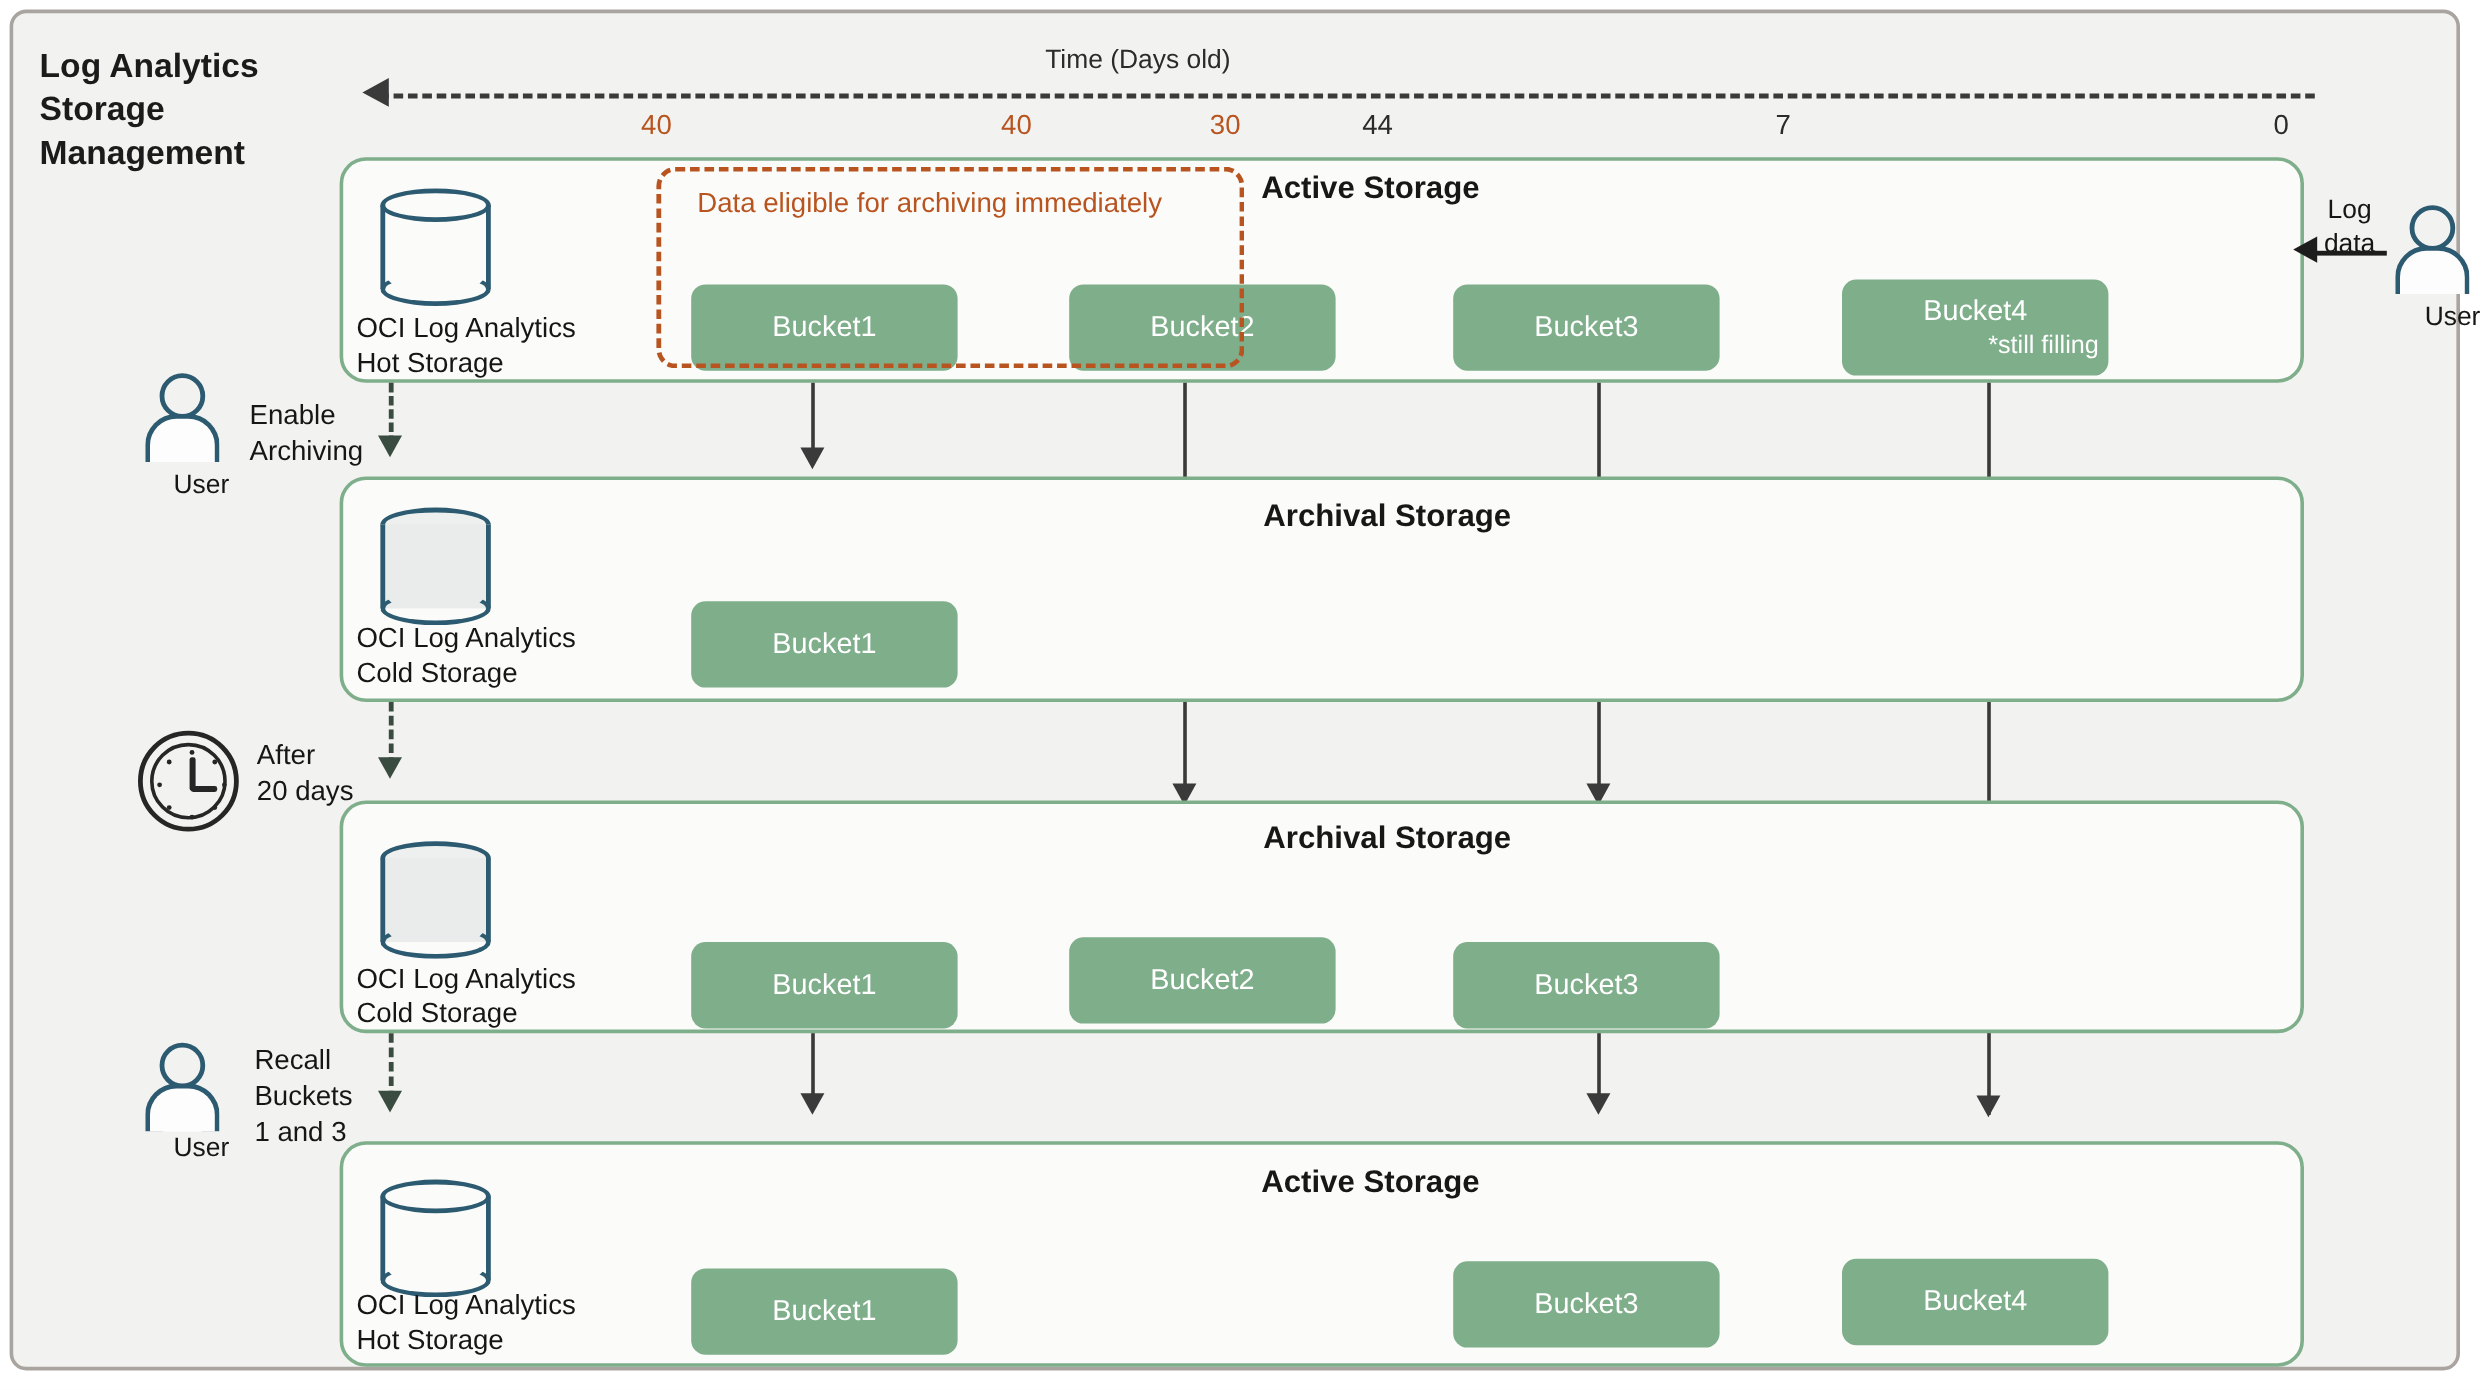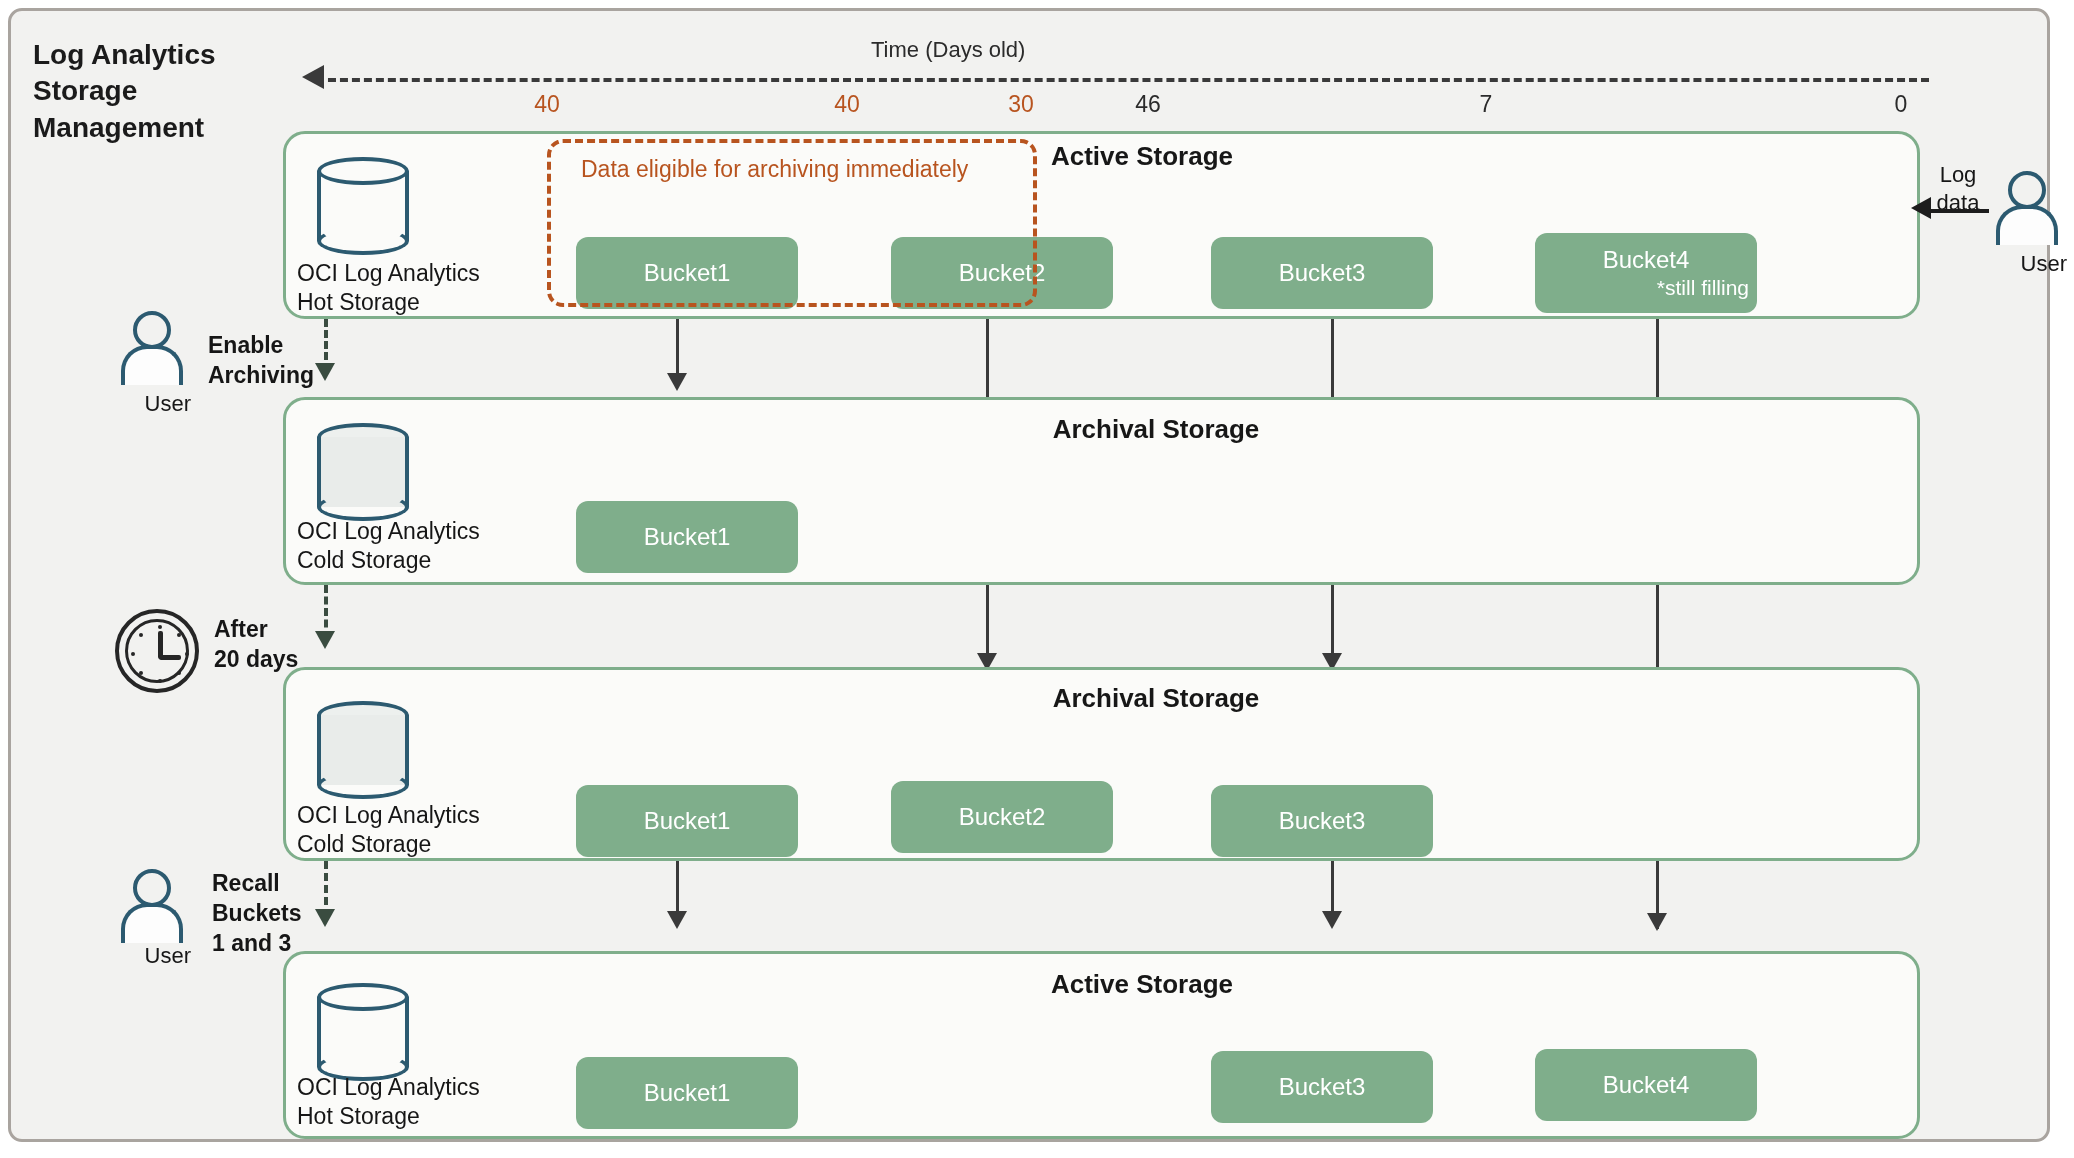--- a/index.html
+++ b/index.html
@@ -53,21 +53,21 @@
   .vdash{position:absolute;width:0;border-left:4px dashed #3a4c40;}
   .varrow{position:absolute;width:0;height:0;
           border-left:10px solid transparent;border-right:10px solid transparent;border-top:18px solid #3a3a3a;}
   .varrow.dash{border-top-color:#3a4c40;}
 
   
   .person{position:absolute;width:62px;height:74px;}
   .person .head{position:absolute;left:12px;top:0;width:38px;height:38px;border:4px solid #2c5a70;border-radius:50%;box-sizing:border-box;background:#f2f2f0;}
   .person .body{position:absolute;left:0;top:34px;width:62px;height:40px;border:4px solid #2c5a70;border-top-left-radius:26px;border-top-right-radius:26px;box-sizing:border-box;background:#fdfdfd;border-bottom:none;}
   .person-cap{position:absolute;font-size:22px;color:#161616;text-align:right;width:80px;}
-  .side-note{position:absolute;font-size:23px;color:#161616;line-height:1.30;font-weight:bold;}
+  .side-note{position:absolute;font-size:23px;color:#161616;line-height:1.30;}
 
   
   .clock{position:absolute;width:84px;height:84px;border:4px solid #262626;border-radius:50%;box-sizing:border-box;background:#f2f2f0;}
   .clock .inner{position:absolute;left:6px;top:6px;right:6px;bottom:6px;border:3px solid #262626;border-radius:50%;}
   .clock .hh{position:absolute;left:39px;top:18px;width:5px;height:28px;background:#262626;border-radius:2px;}
   .clock .mh{position:absolute;left:40px;top:42px;width:22px;height:5px;background:#262626;border-radius:2px;}
   .clock .pip{position:absolute;width:4px;height:4px;background:#262626;border-radius:50%;}
 
   
   #logdata-line{left:1918px;top:198px;width:60px;height:0;border-top:4px solid #1d1d1d;}
@@ -83,21 +83,21 @@
 
     <div class="abs" id="title">Log Analytics<br>Storage<br>Management</div>
 
     <div class="abs" id="axis-label">Time (Days old)</div>
     <div class="abs" id="axis-line"></div>
     <div class="abs" id="axis-arrow"></div>
 
     <div class="abs tick hot" style="left:536px">40</div>
     <div class="abs tick hot" style="left:836px">40</div>
     <div class="abs tick hot" style="left:1010px">30</div>
-    <div class="abs tick cool" style="left:1137px">46</div>
+    <div class="abs tick cool" style="left:1137px">44</div>
     <div class="abs tick cool" style="left:1475px">7</div>
     <div class="abs tick cool" style="left:1890px">0</div>
 
     <div class="abs row" style="left:272px;top:120px;width:1637px;height:188px;"></div>
     <div class="abs row-title" style="left:1131px;top:130px;">Active Storage</div>
 
     <div class="cyl hot" style="left:306px;top:146px;">
       <div class="top"></div>
         <div class="body"></div>
         <div class="bot"></div>

